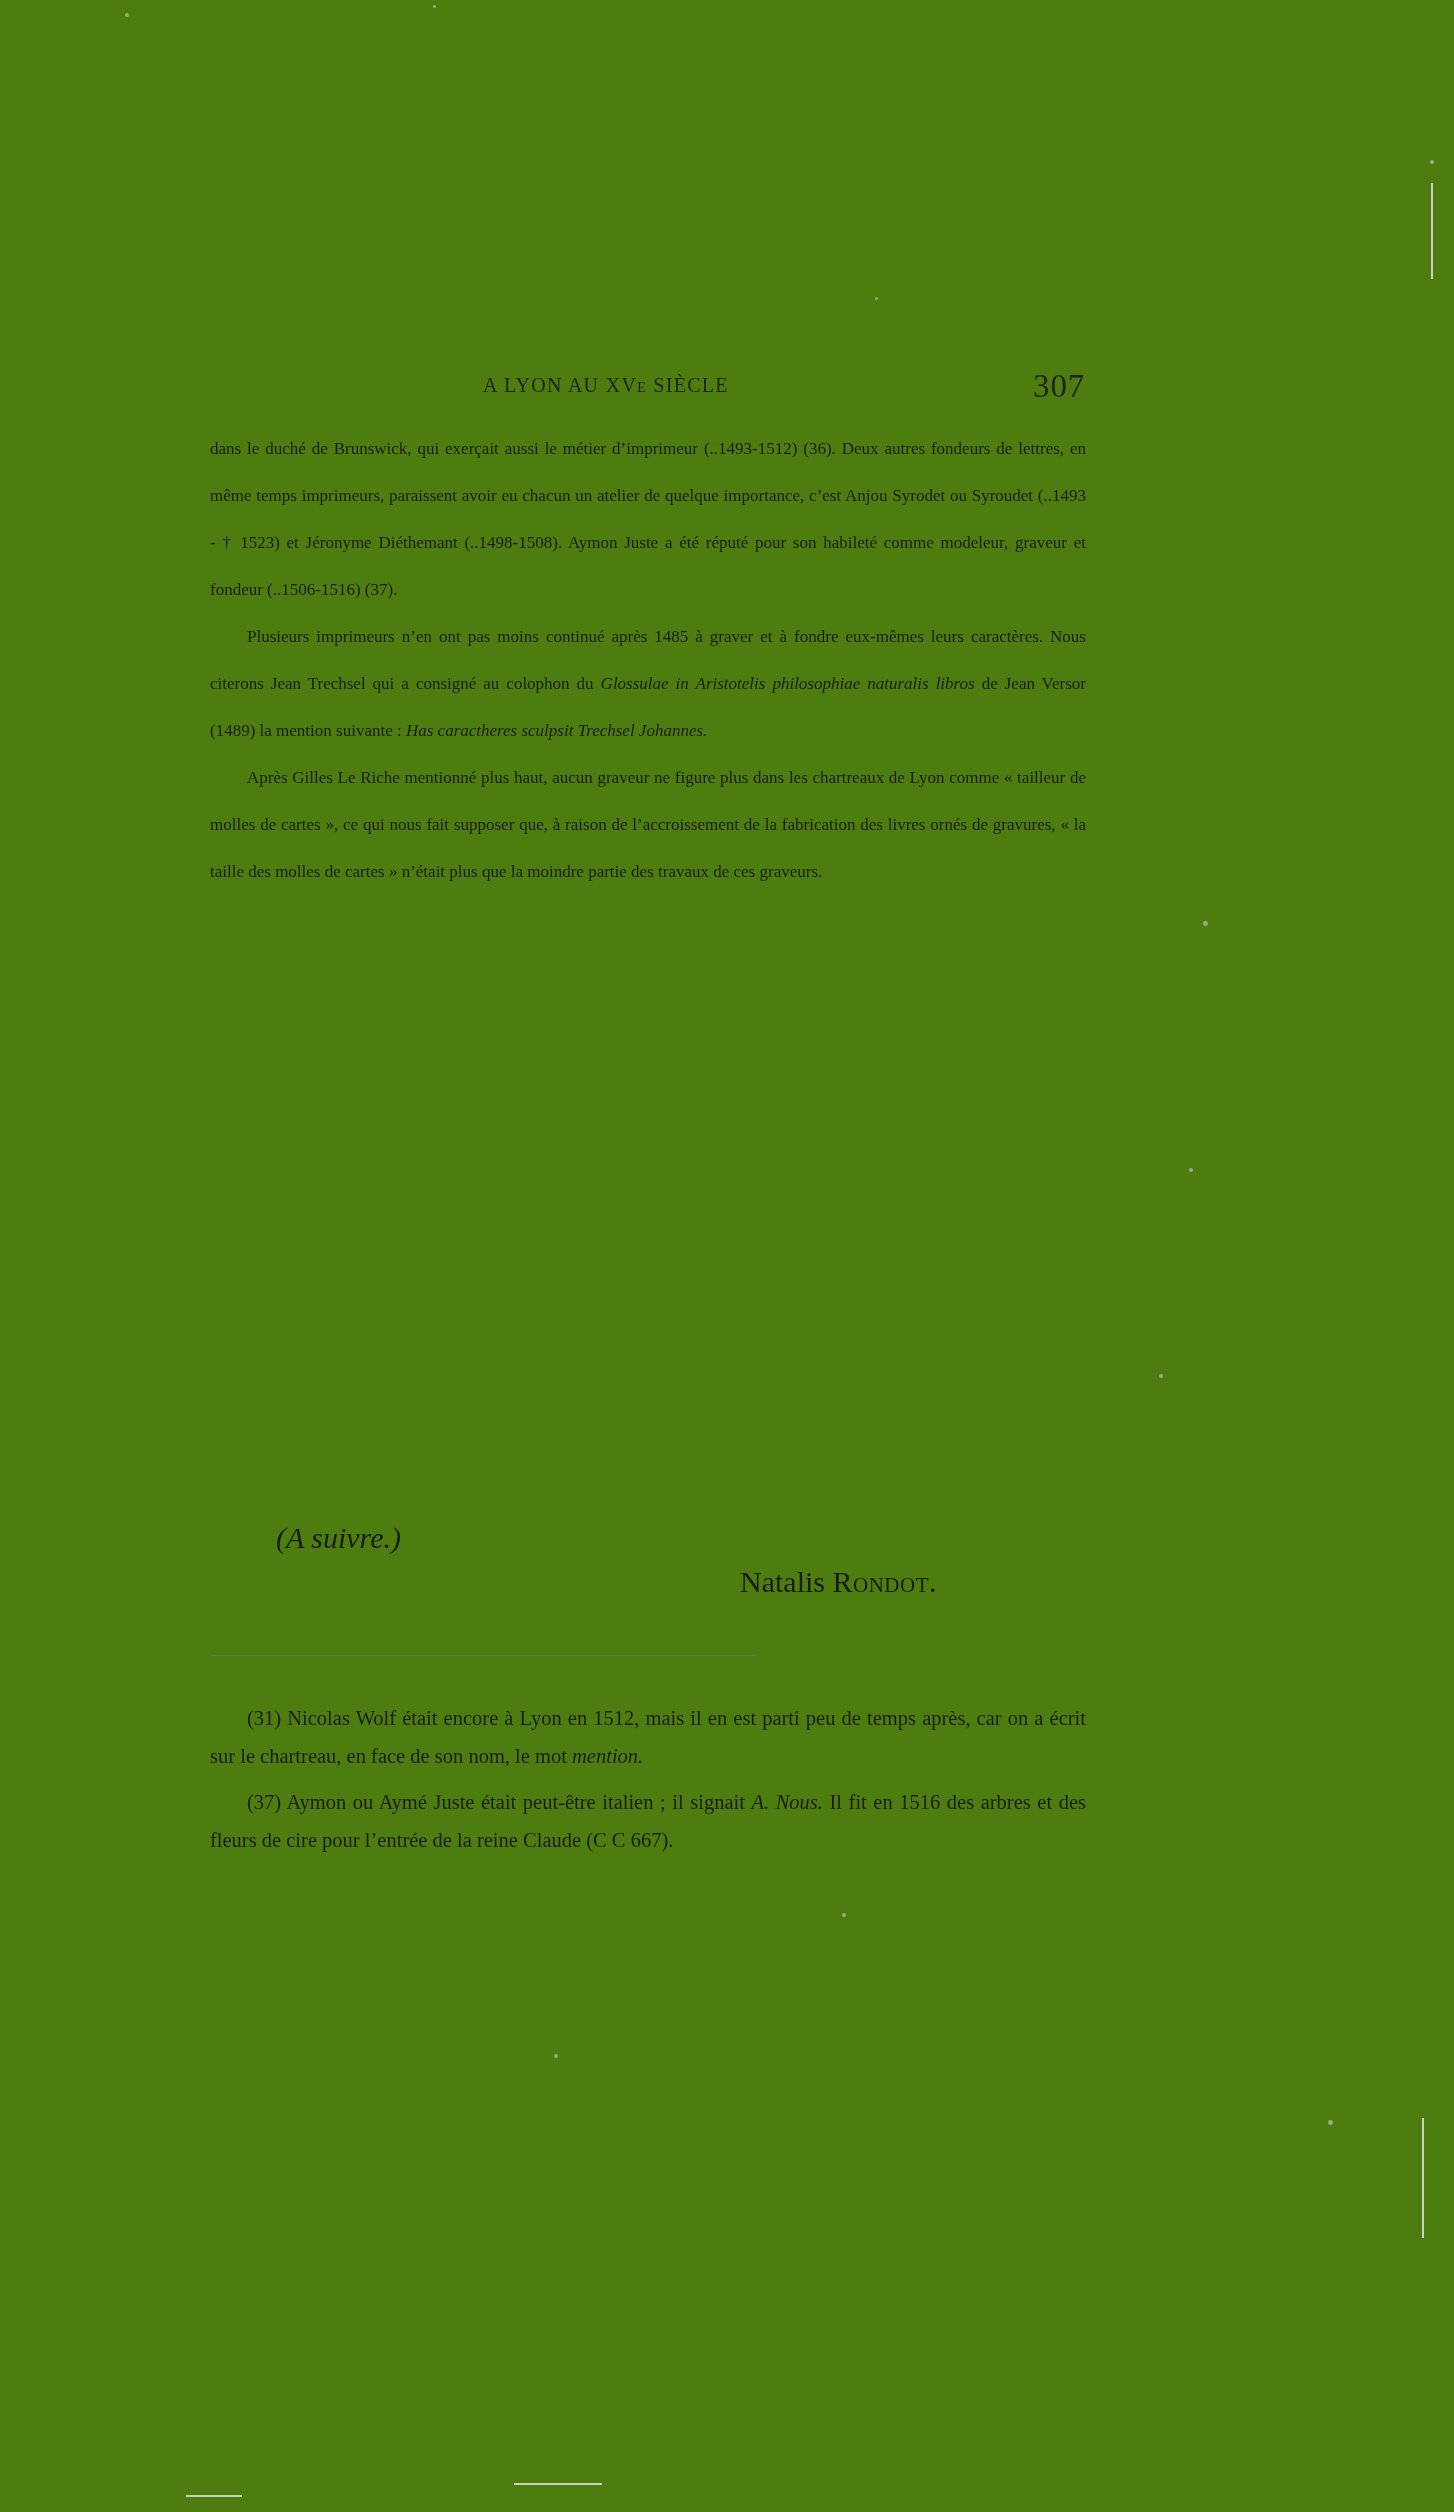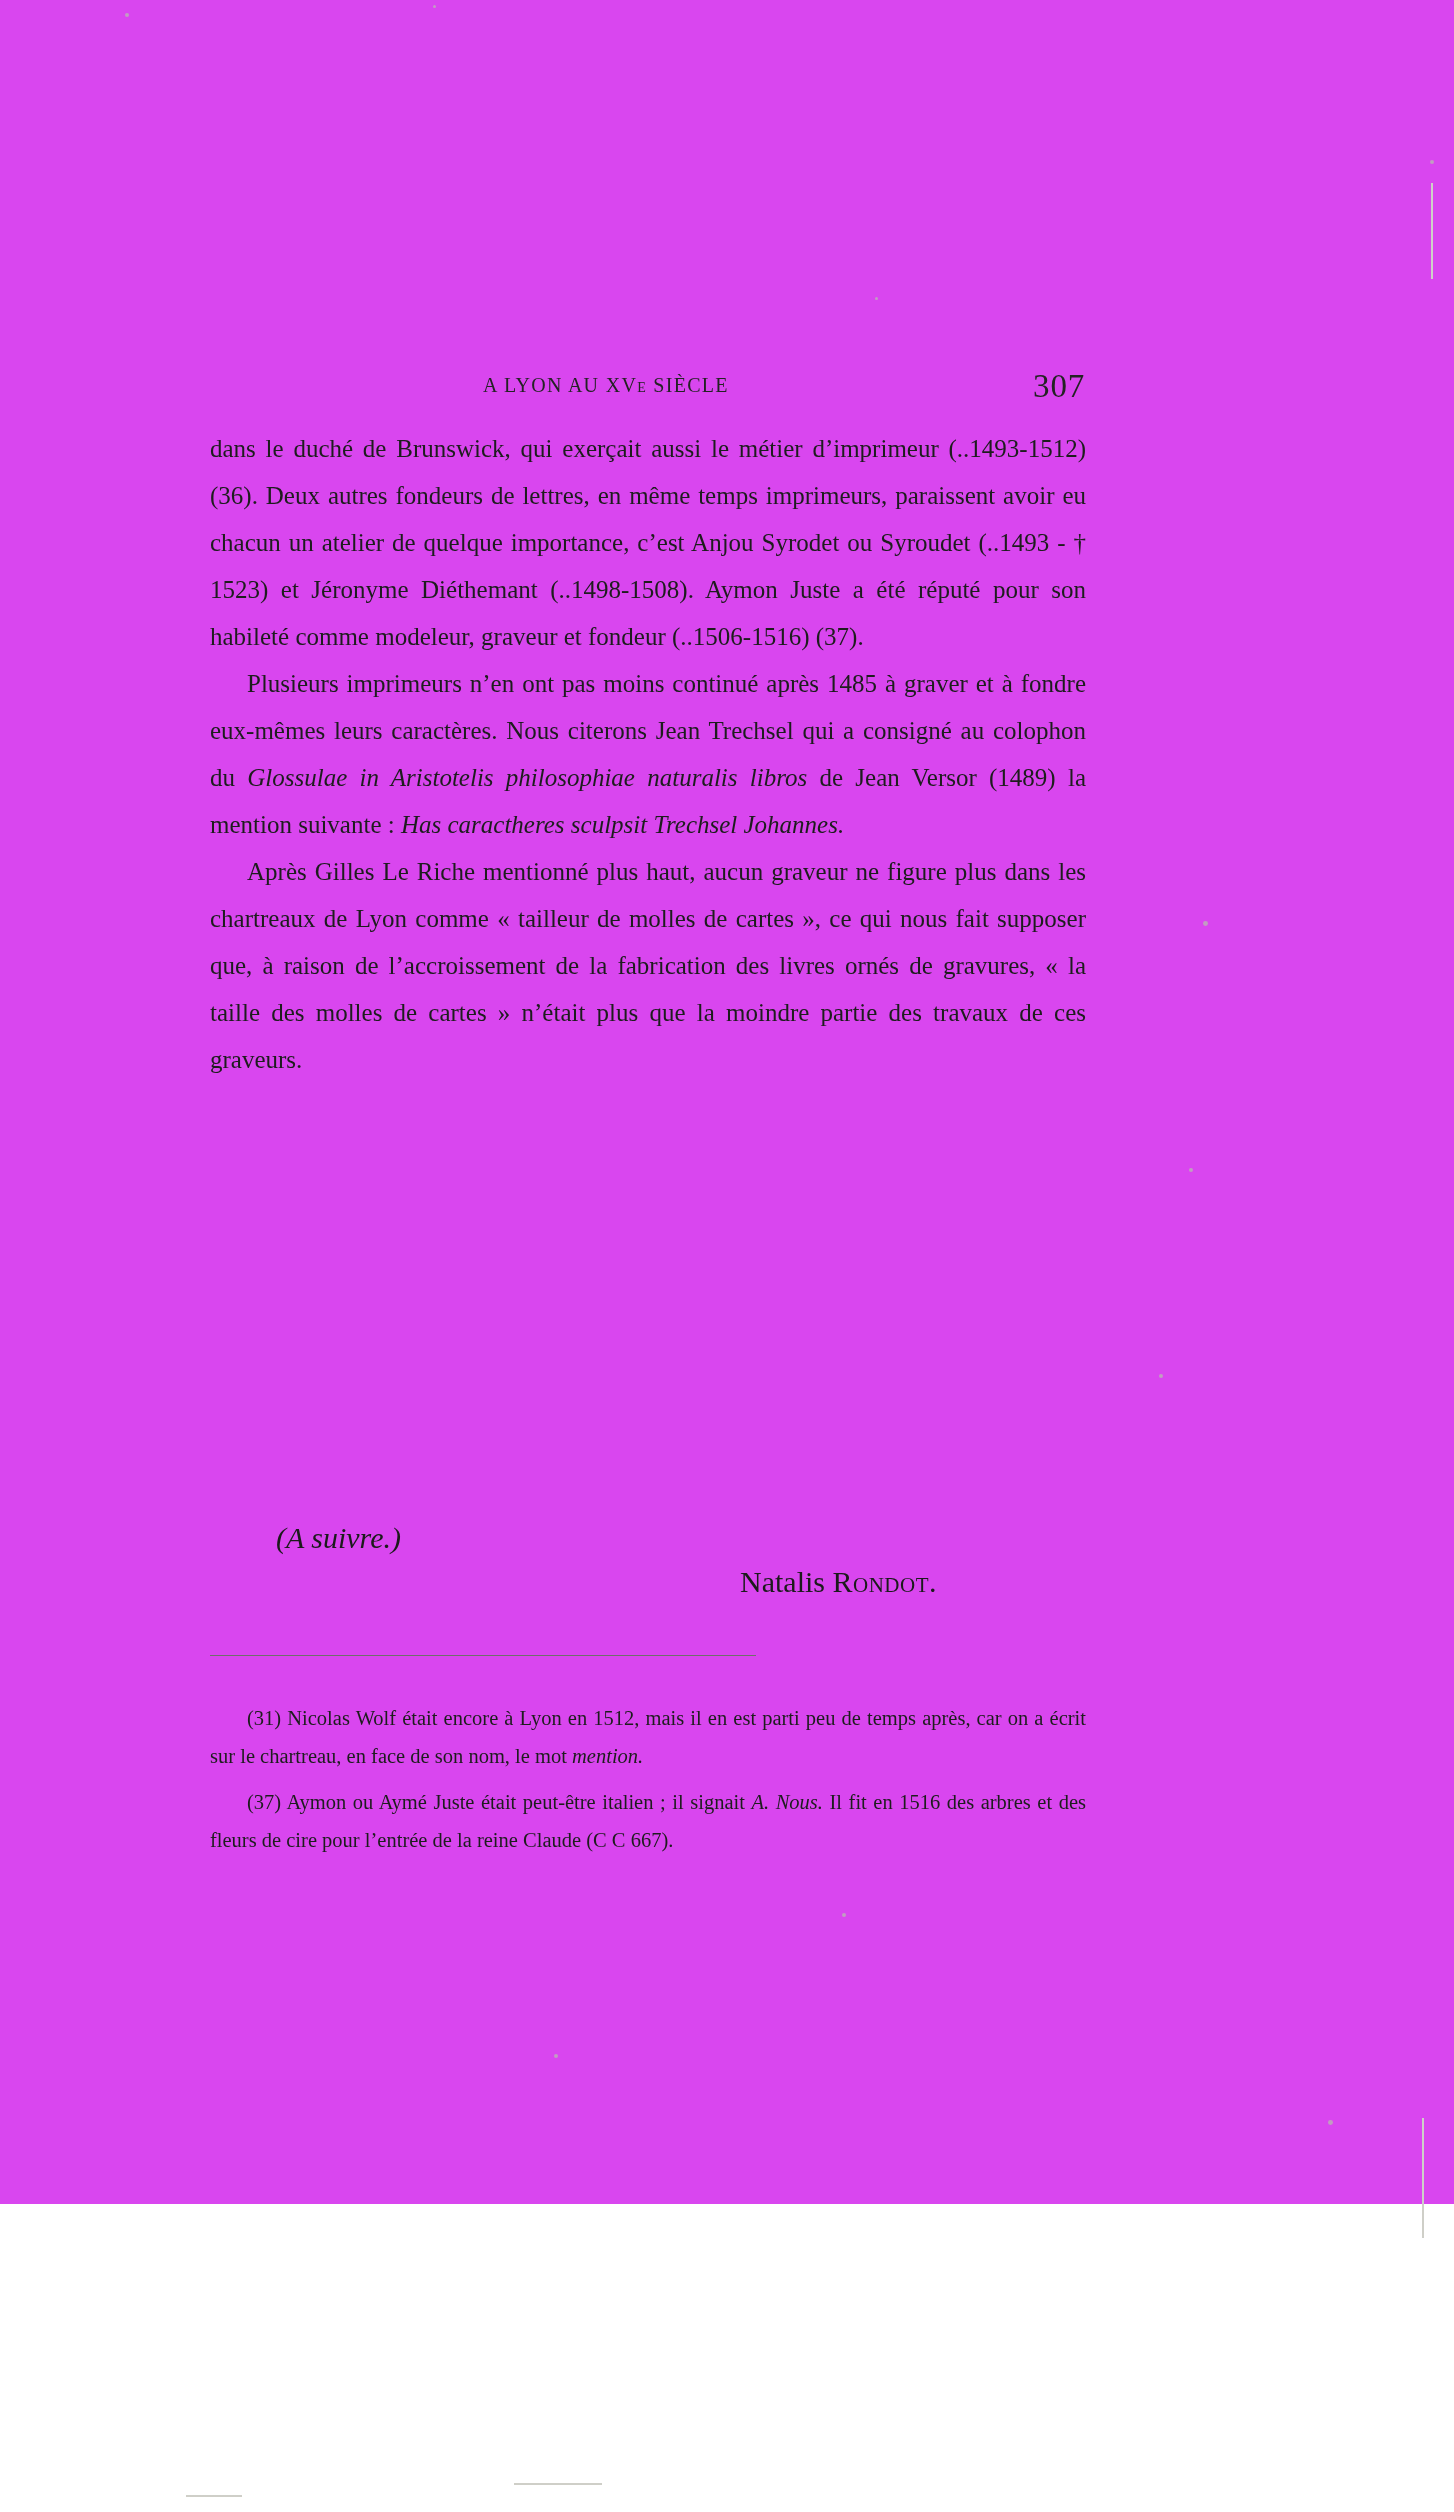--- a/index.html
+++ b/index.html
@@ -13,22 +13,22 @@
     position: relative;
     font-family: "Liberation Serif", serif;
     color: #1b1b1b;
     overflow: hidden;
   }
 
   .page {
     position: absolute;
     top: 0; left: 0;
     width: 1455px;
-    height: 2204px;
-    background: #d946ef;
+    height: 2512px;
+    background: #4d7c0f;
   }
 
   
   .speck {
     position: absolute;
     background: #b9b9b2;
     border-radius: 50%;
     opacity: .75;
   }
   .edge-line {
@@ -60,21 +60,21 @@
     font-size: 33px;
     color: #232323;
     letter-spacing: 0.8px;
   }
 
   .body-text {
     position: absolute;
     left: 210px;
     top: 425px;
     width: 876px;
-    font-size: 25px;
+    font-size: 17px;
     line-height: 47px;
     text-align: justify;
     color: #1d1d1d;
   }
 
   .para {
     margin: 0 0 0 0;
     text-align: justify;
     text-justify: inter-word;
   }

